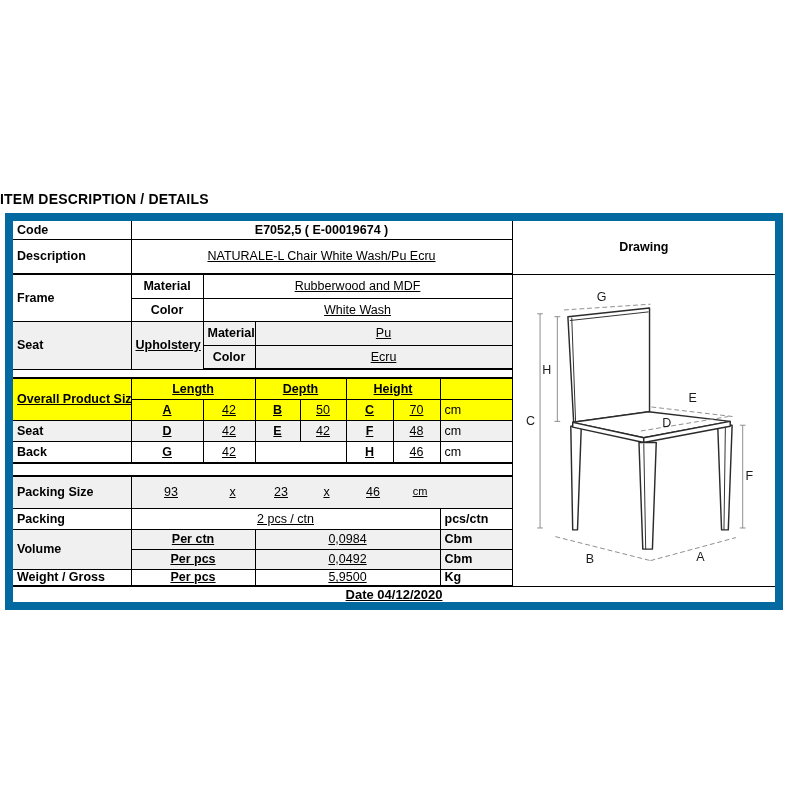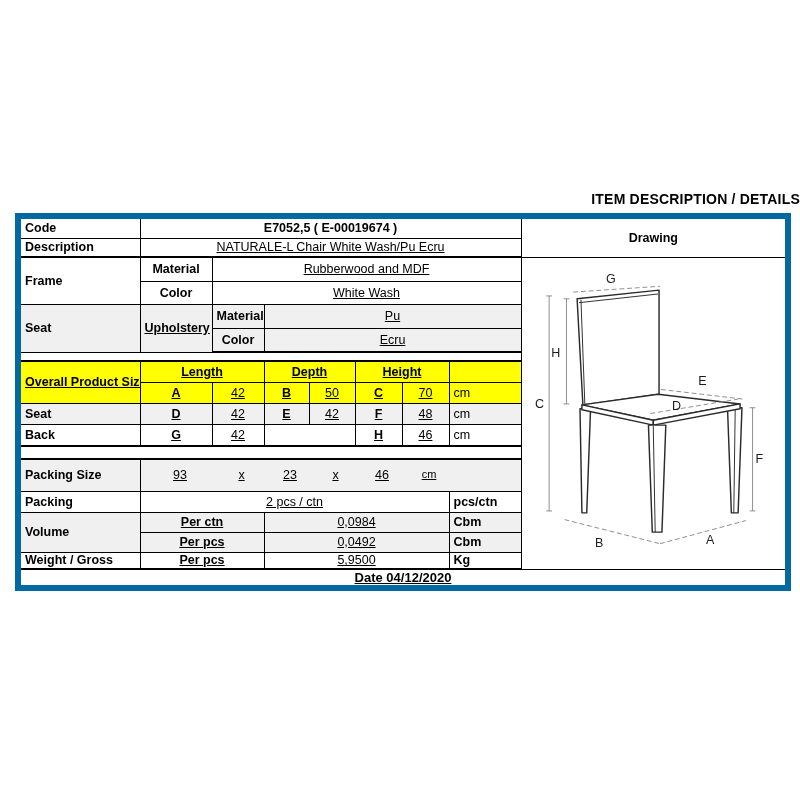--- a/index.html
+++ b/index.html
@@ -1,27 +1,27 @@
 <!DOCTYPE html>
 <html><head>
 <meta charset="utf-8">
 <style>
   * { box-sizing: border-box; margin: 0; padding: 0; }
   html,body { width: 800px; height: 800px; background: #ffffff; }
   body { position: relative; font-family: "Liberation Sans", sans-serif; color: #000; }
 
   .page-title {
     position: absolute; top: 191px; left: 0; width: 100%;
-    text-align: right; font-size: 14px; font-weight: bold; letter-spacing: .2px;
+    text-align: left; font-size: 14px; font-weight: bold; letter-spacing: .2px;
   }
 
   table.spec {
-    position: absolute; left: 15px; top: 213px; width: 770px;
+    position: absolute; left: 5px; top: 213px; width: 770px;
     border-collapse: collapse; table-layout: fixed;
-    border: 6px solid #0369a1;
+    border: 8px solid #0369a1;
   }
   .spec td {
     border: 1px solid #000;
     font-size: 12.5px; padding: 0 4px;
     vertical-align: middle; white-space: nowrap; overflow: hidden;
   }
   .spec tr.sb td { border-bottom: 2px solid #000; }
 
   .lbl   { font-weight: bold; font-size: 13px; text-align: left; padding-left: 5px; }
   .sub   { font-weight: bold; font-size: 11.5px; text-align: center; }
@@ -62,21 +62,21 @@
       <col style="width:267px">
   </colgroup>
 
   <tbody>
       <tr style="height:22px">
     <td class="lbl">Code</td>
     <td colspan="7" class="codeval">E7052,5  ( E-00019674 )</td>
     <td rowspan="2" class="drawhead">Drawing</td>
   </tr>
 
-  <tr style="height:19px" class="sb">
+  <tr style="height:35px" class="sb">
     <td class="lbl">Description</td>
     <td colspan="7" class="ctr">NATURALE-L Chair White Wash/Pu Ecru</td>
   </tr>
 
   <tr style="height:24px">
     <td rowspan="2" class="lbl">Frame</td>
     <td class="sub">Material</td>
     <td colspan="6" class="ctr">Rubberwood and MDF</td>
 
     <td rowspan="15" class="drawcell">

